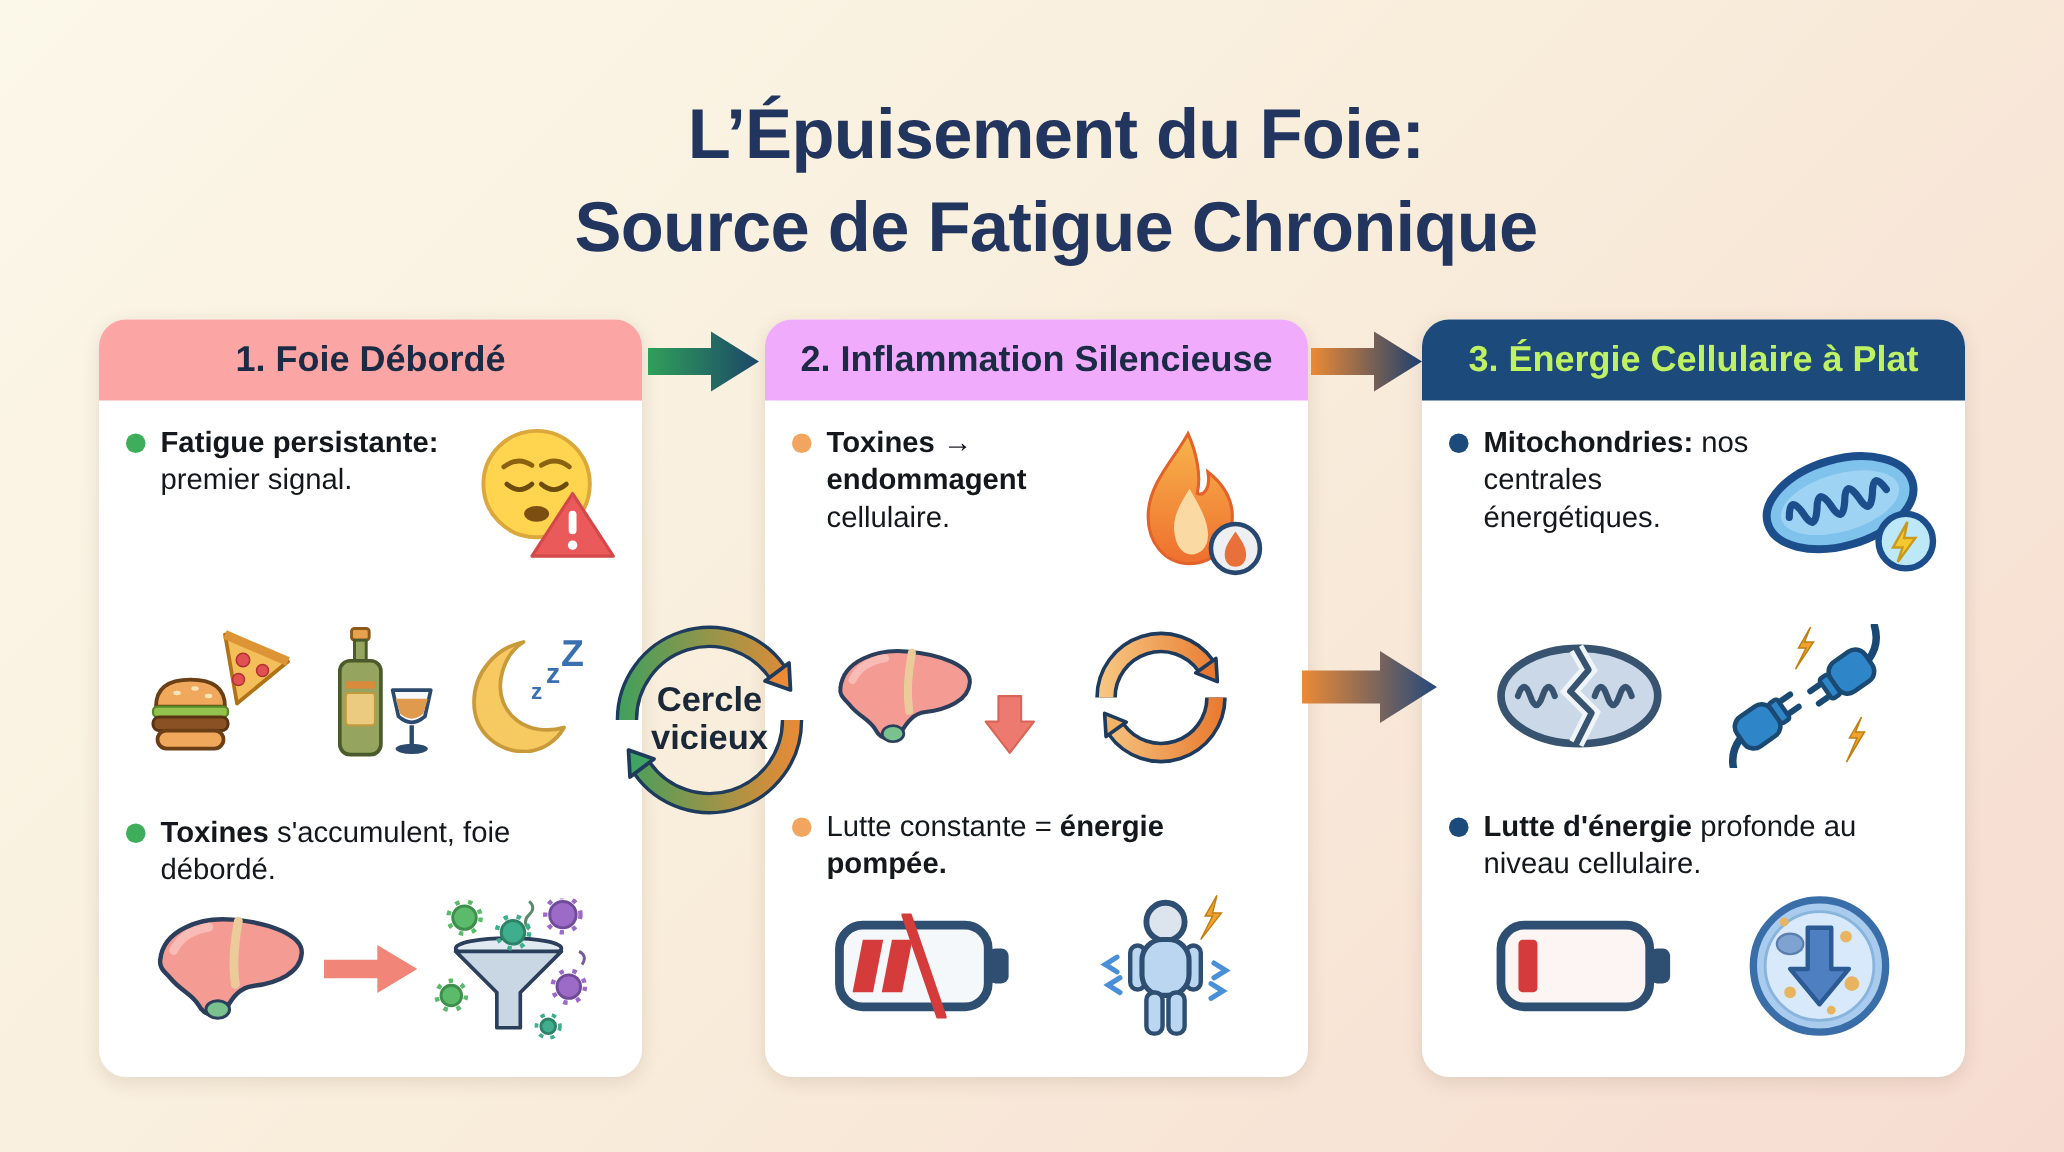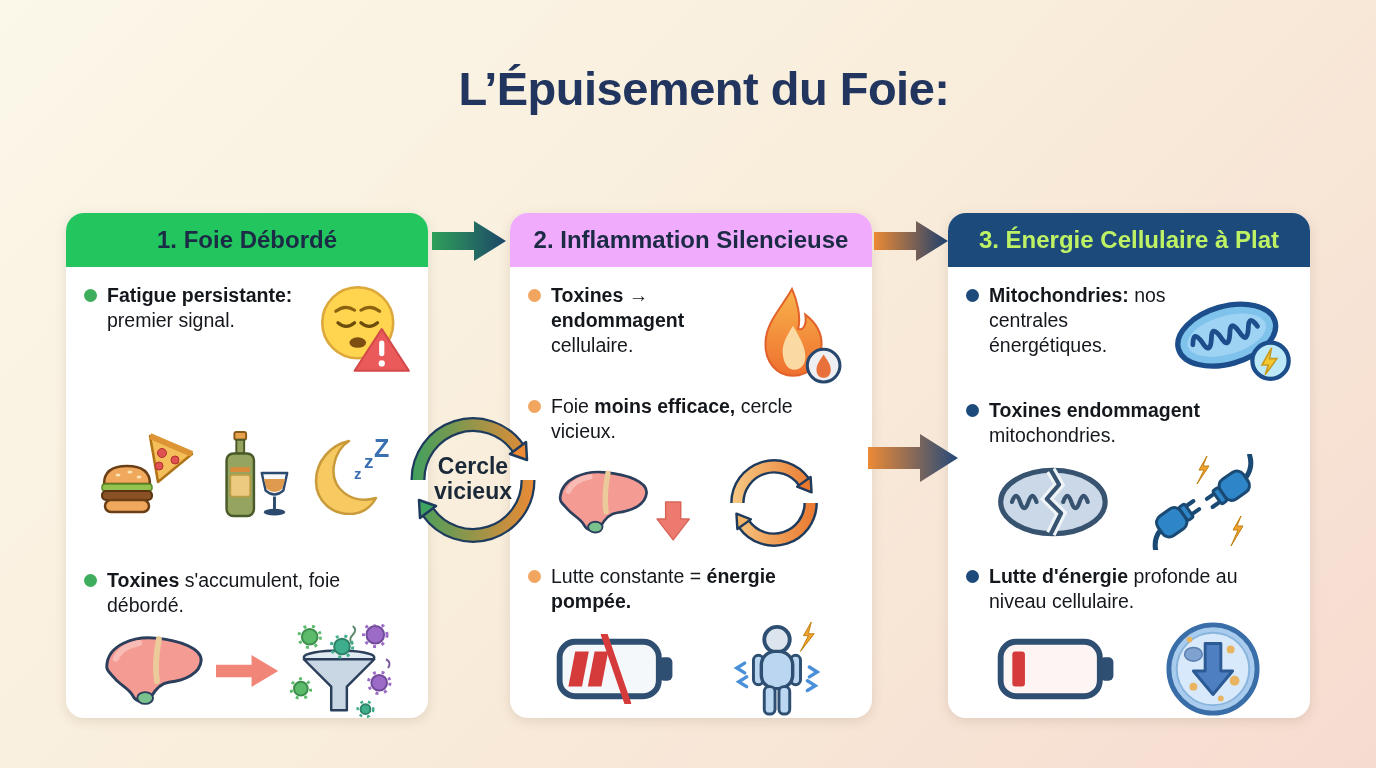--- a/index.html
+++ b/index.html
@@ -14,44 +14,44 @@
   }
   .card{
     position:absolute;top:213px;width:362px;height:505px;border-radius:18px;
     background:#FFFFFF;box-shadow:0 3px 12px rgba(90,70,40,.14);
   }
   .card1{left:66px}.card2{left:510px}.card3{left:948px}
   .hd{
     height:54px;border-radius:18px 18px 0 0;display:flex;align-items:center;justify-content:center;
     font-weight:700;font-size:24px;color:#1C2B45;
   }
-  .hd1{background:#22c55e}.hd2{background:#f0abfc}.hd3{background:#1C4A7A;color:#bef264}
+  .hd1{background:#fca5a5}.hd2{background:#f0abfc}.hd3{background:#1C4A7A;color:#bef264}
   .bd{
-    height:451px;box-sizing:border-box;padding:16px 16px 0;
+    height:451px;box-sizing:border-box;padding:16px 16px 25px;
     display:flex;flex-direction:column;justify-content:space-between;
   }
   .line{display:flex;align-items:flex-start}
   .dot{width:13px;height:13px;border-radius:50%;flex:0 0 13px;margin:6px 10px 0 2px}
   .c1 .dot{background:#3FAE5C}.c2 .dot{background:#F2A55F}.c3 .dot{background:#1C4A7A}
   .txt{margin:0;font-size:19.5px;line-height:1.28;color:#14181D}
   .txt b{font-weight:700}
   .row1{display:flex;justify-content:space-between;align-items:flex-start}
   .icons{display:flex;align-items:center;justify-content:center;margin-top:6px}
   svg{display:block}
   .cercle-wrap{position:absolute;left:393px;top:398px;z-index:6}
   .midarrow{position:absolute;left:868px;top:430px;z-index:6}
   .harrow12{position:absolute;left:432px;top:219px;z-index:6}
   .harrow23{position:absolute;left:874px;top:219px;z-index:6}
   .cv-label{font-weight:700;font-size:23px;fill:#1B2838}
   .zz{font-weight:700;fill:#3A6FB0}
 </style>
 </head>
 <body>
 
-<h1 class="title"><span>L’Épuisement du Foie:</span><br></h1>
+<h1 class="title"><span>L’Épuisement du Foie:</span><br><span>Source de Fatigue Chronique</span></h1>
 
 <section class="card card1 c1">
   <header class="hd hd1">
     <span>1. Foie Débordé</span>
   </header>
   <div class="bd">
     <div class="row1">
       <div class="line">
         <span class="dot"></span>
         <p class="txt" style="width:200px"><span></span><b>Fatigue persistante:</b><span> premier signal.</span></p>
@@ -177,24 +177,20 @@
         <path d="M50 6 C40 24 25 38 24 58 C23 77 35 91 51 91 C67 91 79 78 79 60 C79 47 71 37 63 31 C65 42 60 47 56 45 C59 33 55 17 50 6 Z" fill="url(#flameG)" stroke="#E2622A" stroke-width="2"></path>
         <path d="M51 42 C44 53 40 61 41 70 C42 80 47 85 52 85 C59 85 64 79 63 70 C62 60 56 51 51 42 Z" fill="#FBD9A2"></path>
         <g>
           <circle cx="81" cy="81" r="16" fill="#EDEFF3" stroke="#27476E" stroke-width="3"></circle>
           <path d="M81 70 C77 76 74 80 74 85 C74 90 77 93 81 93 C85 93 88 90 88 85 C88 80 85 76 81 70 Z" fill="#E8713B"></path>
         </g>
       </svg>
     </div>
 
     <div>
-      <div class="line">
-        <span class="dot"></span>
-        <p class="txt"><span>Foie </span><b>moins efficace,</b><span> cercle vicieux.</span></p>
-      </div>
       <div class="icons" style="gap:26px">
         <svg width="140" height="86" viewBox="0 0 148 90">
           <g transform="translate(0,4) scale(0.95)">
             <path d="M7 36 C9 16 34 7 56 9 C82 11 104 20 103 32 C102 45 87 52 70 54 C61 55 56 62 52 69 C47 76 37 75 33 67 C29 60 21 57 15 50 C10 44 6 42 7 36 Z" fill="#F49B94" stroke="#2B3F5C" stroke-width="3" stroke-linejoin="round"></path>
             <path d="M60 10 C57 26 56 40 58 53" stroke="#EBCB9A" stroke-width="6" fill="none" stroke-linecap="round"></path>
             <path d="M16 30 Q22 17 40 14" stroke="#F9BFB9" stroke-width="6" fill="none" stroke-linecap="round" opacity=".9"></path>
             <ellipse cx="46" cy="70" rx="8" ry="6" fill="#79C28D" stroke="#2B3F5C" stroke-width="2"></ellipse>
           </g>
           <g>
             <polygon points="118,44 134,44 134,62 143,62 126,84 109,62 118,62" fill="#ED7A6E" stroke="#D86557" stroke-width="1.5" stroke-linejoin="round"></polygon>
@@ -263,24 +259,20 @@
           <path d="M22 48 q4 -14 9 0 q4 14 9 0 q4 -14 9 0 q4 14 9 0 q4 -14 9 0 q4 14 9 0 q4 -14 9 0" stroke="#1C4E8C" stroke-width="4.5" fill="none" stroke-linecap="round"></path>
         </g>
         <g>
           <circle cx="96" cy="72" r="17" fill="#BDE8F7" stroke="#1C4E8C" stroke-width="4"></circle>
           <polygon points="97,60 88,76 94,76 91,85 102,70 95,70" fill="#F5C832" stroke="#C89A1E" stroke-width="1.5"></polygon>
         </g>
       </svg>
     </div>
 
     <div>
-      <div class="line">
-        <span class="dot"></span>
-        <p class="txt"><span></span><b>Toxines endommagent</b><span> mitochondries.</span></p>
-      </div>
       <div class="icons" style="gap:28px">
         <svg width="122" height="84" viewBox="0 0 118 82">
           <ellipse cx="56" cy="41" rx="51" ry="31" fill="#CBD8E7" stroke="#37536F" stroke-width="5"></ellipse>
           <path d="M16 41 q4 -12 8 0 q4 12 8 0 q4 -12 8 0" stroke="#37536F" stroke-width="4" fill="none" stroke-linecap="round"></path>
           <path d="M66 41 q4 -12 8 0 q4 12 8 0 q4 -12 8 0" stroke="#37536F" stroke-width="4" fill="none" stroke-linecap="round"></path>
           <path d="M54 10 L62 24 L50 38 L64 52 L54 72" stroke="#EFF4F8" stroke-width="10" fill="none"></path>
           <path d="M54 10 L62 24 L50 38 L64 52 L54 72" stroke="#37536F" stroke-width="4" fill="none" stroke-linecap="round" stroke-linejoin="round"></path>
         </svg>
         <svg width="118" height="96" viewBox="0 0 118 96">
           <g transform="translate(30,66) rotate(-35)">

